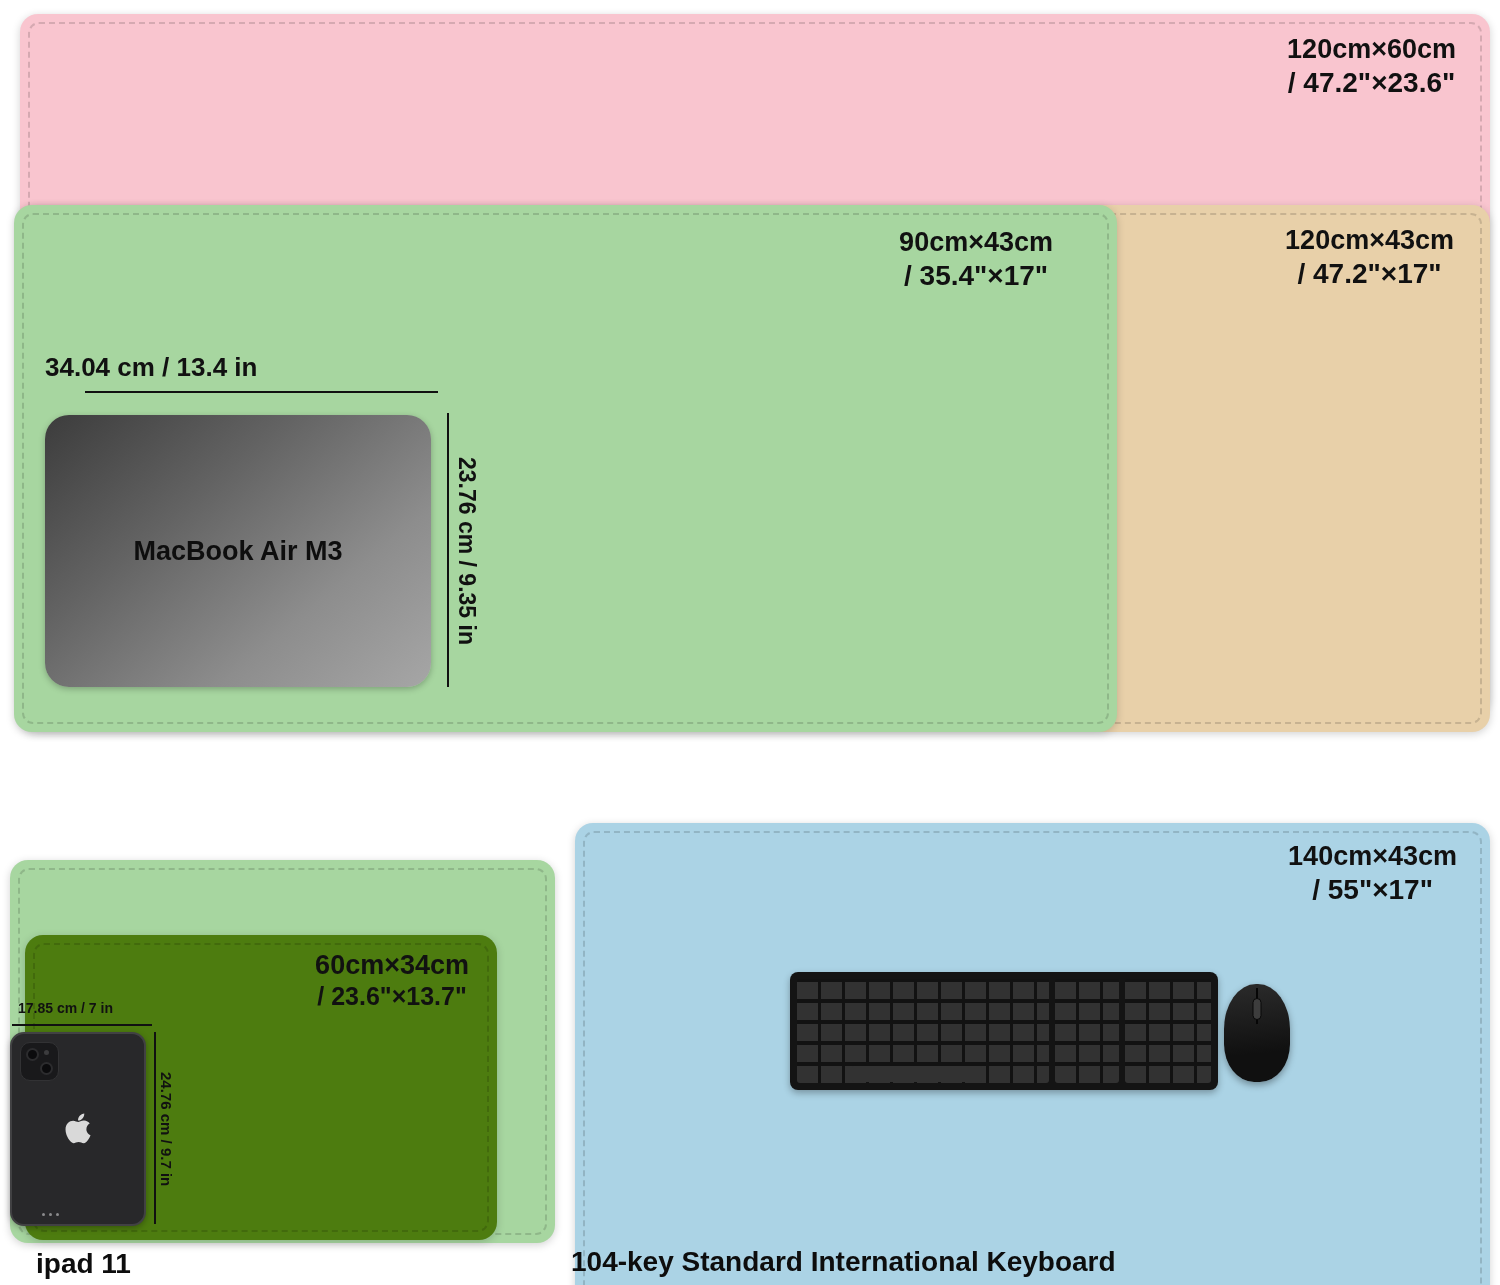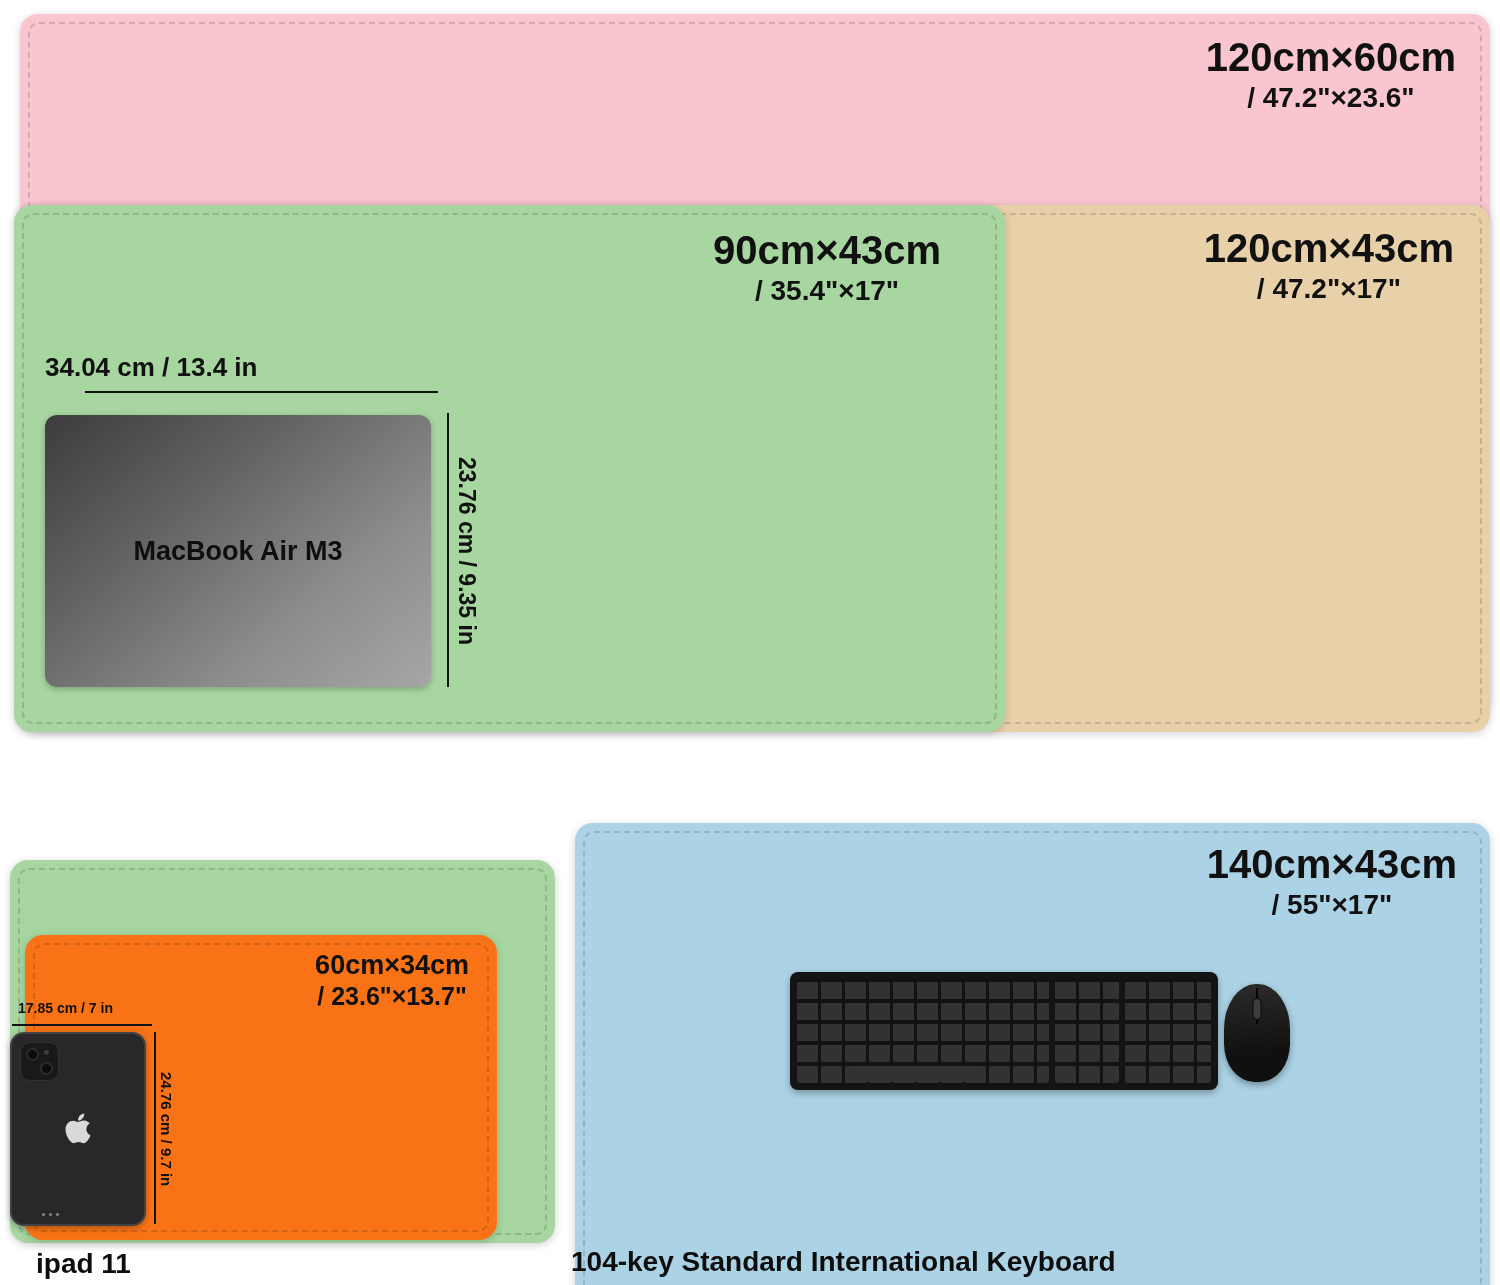--- a/index.html
+++ b/index.html
@@ -5,41 +5,41 @@
   html,body{margin:0;padding:0;background:#ffffff;}
   .canvas{
     position:relative;width:1500px;height:1285px;background:#ffffff;overflow:hidden;
     font-family:"Liberation Sans","DejaVu Sans",sans-serif;color:#111;
   }
   
   .pad{position:absolute;border-radius:18px;box-shadow:0 2px 8px rgba(0,0,0,.18);}
   .stitch{position:absolute;inset:8px;border:2px dashed rgba(0,0,0,.14);border-radius:11px;pointer-events:none;}
   #pad-pink{left:20px;top:14px;width:1470px;height:700px;background:#F9C5CF;z-index:1;}
   #pad-tan{left:20px;top:205px;width:1470px;height:527px;background:#E8D0A9;z-index:2;}
-  #pad-green{left:14px;top:205px;width:991px;height:527px;background:#A7D6A0;z-index:3;}
+  #pad-green{left:14px;top:205px;width:1103px;height:527px;background:#A7D6A0;z-index:3;}
   #pad-green-small{left:10px;top:860px;width:545px;height:383px;background:#A7D6A0;z-index:1;}
-  #pad-blue{left:25px;top:935px;width:472px;height:305px;background:#f97316;z-index:2;}
+  #pad-blue{left:25px;top:935px;width:472px;height:305px;background:#4d7c0f;z-index:2;}
   #pad-lightblue{left:575px;top:823px;width:915px;height:498px;background:#ABD3E5;z-index:1;}
 
   .pad-label{position:absolute;text-align:center;font-weight:700;line-height:1.18;color:#111;}
-  .size-l1{font-size:40px;}
+  .size-l1{font-size:27px;}
   .size-l2{font-size:28px;}
   .small-label .size-l1{font-size:27px;}
   .small-label .size-l2{font-size:25px;}
   #pad-pink .pad-label{top:20px;right:34px;}
   #pad-tan .pad-label{top:20px;right:36px;}
   #pad-green .pad-label{top:22px;right:64px;}
   #pad-green-small .pad-label{top:16px;right:12px;}
   #pad-blue .pad-label{top:15px;right:28px;}
   #pad-lightblue .pad-label{top:18px;right:33px;}
 
   
   #macbook{
     position:absolute;left:45px;top:415px;width:386px;height:272px;z-index:4;
-    border-radius:12px;box-shadow:0 2px 6px rgba(0,0,0,.25);
+    border-radius:24px;box-shadow:0 2px 6px rgba(0,0,0,.25);
     background:linear-gradient(140deg,#3c3c3c 0%,#636363 35%,#8d8d8d 70%,#a6a6a6 100%);
     display:flex;align-items:center;justify-content:center;
   }
   #macbook-label{font-size:27px;font-weight:700;color:#0e0e0e;}
   .dim-text{position:absolute;font-weight:700;color:#111;z-index:4;}
   #mb-width-label{left:45px;top:352px;width:386px;text-align:left;font-size:26px;}
   #mb-width-line{position:absolute;left:85px;top:391px;width:353px;height:2px;background:#111;z-index:4;}
   #mb-height-line{position:absolute;left:447px;top:413px;width:2px;height:274px;background:#111;z-index:4;}
   #mb-height-label{left:453px;top:415px;height:272px;writing-mode:vertical-rl;text-align:center;font-size:23px;}
 

